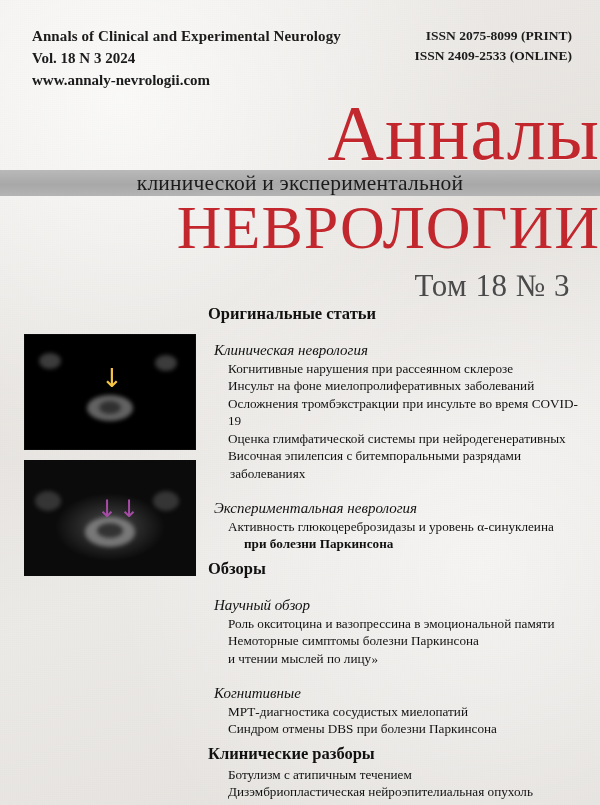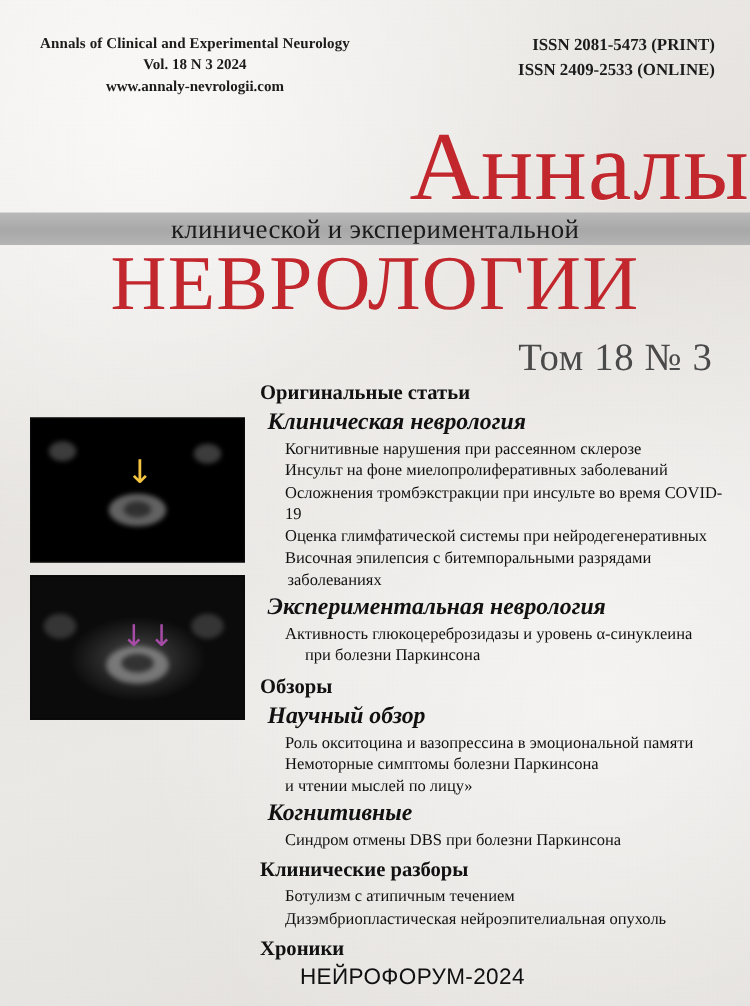--- a/index.html
+++ b/index.html
@@ -38,25 +38,24 @@
     position: absolute;
     top: 26px;
     left: 32px;
     right: 28px;
     display: flex;
     justify-content: space-between;
     align-items: flex-start;
   }
   .hdr-left {
     font-family: "Liberation Serif", serif;
-    font-size: 12px;
+    font-size: 15px;
     line-height: 1.45;
     color: #1b1b1b;
     font-weight: bold;
-    text-align: center;
   }
   .hdr-left .line1 { letter-spacing: 0.1px; }
   .hdr-right {
     text-align: right;
     font-family: "Liberation Serif", serif;
     font-size: 13.5px;
     line-height: 1.45;
     color: #1b1b1b;
     font-weight: bold;
   }
@@ -97,21 +96,21 @@
     font-family: "Liberation Serif", serif;
     font-size: 21.5px;
     color: #1b1b1b;
     letter-spacing: 0.2px;
   }
   .title-main2 {
     position: absolute;
     top: 196px;
     left: 0;
     right: 0;
-    text-align: center;
+    text-align: right;
     font-family: "Liberation Serif", serif;
     font-size: 62px;
     line-height: 1.0;
     color: #c1272d;
     letter-spacing: 1px;
   }
 
   .volume {
     position: absolute;
     top: 268px;
@@ -184,35 +183,34 @@
   .sec-head {
     font-family: "Liberation Serif", serif;
     font-size: 16.5px;
     font-weight: bold;
     color: #111;
     margin: 6px 0 2px 0;
   }
   .sec-head.first { margin-top: 0; }
   .sub-head {
     font-family: "Liberation Serif", serif;
-    font-size: 19px;
+    font-size: 15px;
     font-style: italic;
     color: #111;
-    margin: 3px 0 1px 6px;
-    font-weight: bold;
+    margin: 18px 0 1px 6px;
   }
   .item {
     font-family: "Liberation Serif", serif;
     font-size: 13.2px;
     line-height: 1.32;
     color: #111;
     margin-left: 20px;
   }
   .item.small-ind { margin-left: 22px; }
-  .item.tight { margin-left: 36px; }
+  .item.tight { margin-left: 36px; font-weight: bold; }
   .chron-item {
     font-family: "Liberation Sans", sans-serif;
     font-size: 18px;
     letter-spacing: 0.3px;
     color: #111;
     margin-left: 32px;
     margin-top: 2px;
   }
 </style>
 </head>
@@ -221,21 +219,21 @@
 <div class="page">
   <div class="noise"></div>
 
   <div class="header">
     <div class="hdr-left">
       <div class="line1">Annals of Clinical and Experimental Neurology</div>
       <div>Vol. 18 N 3 2024</div>
       <div>www.annaly-nevrologii.com</div>
     </div>
     <div class="hdr-right">
-      <div>ISSN 2081-5473 (PRINT)</div>
+      <div>ISSN 2075-8099 (PRINT)</div>
       <div>ISSN 2409-2533 (ONLINE)</div>
     </div>
   </div>
 
   <div class="masthead">
     <div class="title-main">Анналы</div>
   </div>
   <div class="grayband"></div>
   <div class="title-sub">клинической и экспериментальной</div>
   <div class="title-main2">НЕВРОЛОГИИ</div>
@@ -275,20 +273,21 @@
     <div class="item tight">при болезни Паркинсона</div>
 
     <div class="sec-head">Обзоры</div>
 
     <div class="sub-head">Научный обзор</div>
     <div class="item">Роль окситоцина и вазопрессина в эмоциональной памяти</div>
     <div class="item">Немоторные симптомы болезни Паркинсона</div>
     <div class="item">и чтении мыслей по лицу»</div>
 
     <div class="sub-head">Когнитивные</div>
+    <div class="item">МРТ-диагностика сосудистых миелопатий</div>
     <div class="item">Синдром отмены DBS при болезни Паркинсона</div>
 
     <div class="sec-head">Клинические разборы</div>
     <div class="item">Ботулизм с атипичным течением</div>
     <div class="item">Дизэмбриопластическая нейроэпителиальная опухоль</div>
 
     <div class="sec-head">Хроники</div>
     <div class="chron-item">НЕЙРОФОРУМ-2024</div>
 
   </div>

